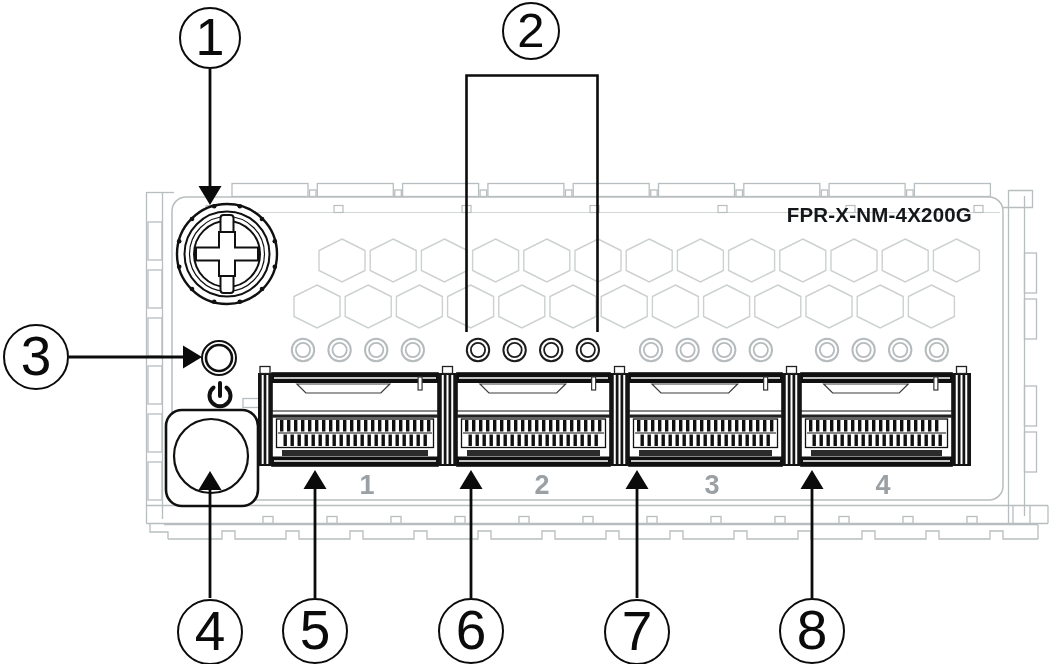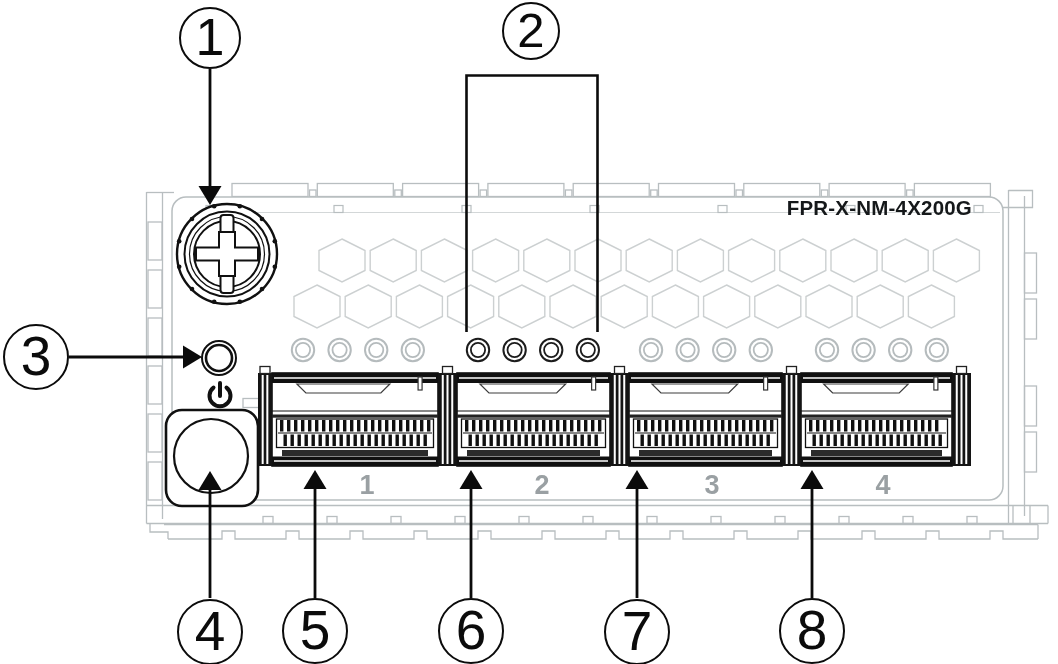--- a/index.html
+++ b/index.html
@@ -1,19 +1,19 @@
 <!DOCTYPE html>
 <html><head>
 <meta charset="utf-8">
 <style>
   html,body{margin:0;padding:0;background:#fff;}
   .stage{position:relative;width:1058px;height:664px;background:#fff;overflow:hidden;
          font-family:"Liberation Sans",sans-serif;}
   svg{position:absolute;left:0;top:0;}
-  .module-label{position:absolute;right:86px;top:196px;font-size:20.5px;font-weight:700;
+  .module-label{position:absolute;right:86px;top:203px;font-size:20.5px;font-weight:700;
                 color:#15181a;letter-spacing:.2px;white-space:nowrap;}
   .callout{position:absolute;box-sizing:border-box;border:2.6px solid #0b0b0b;border-radius:50%;
            background:#fff;display:flex;align-items:center;justify-content:center;
            color:#0b0b0b;z-index:6;line-height:1;}
   .callout span{transform:translateY(-1px);}
   .port-num{position:absolute;width:40px;text-align:center;font-weight:700;font-size:27px;z-index:3;}
 </style>
 </head>
 <body>
 

